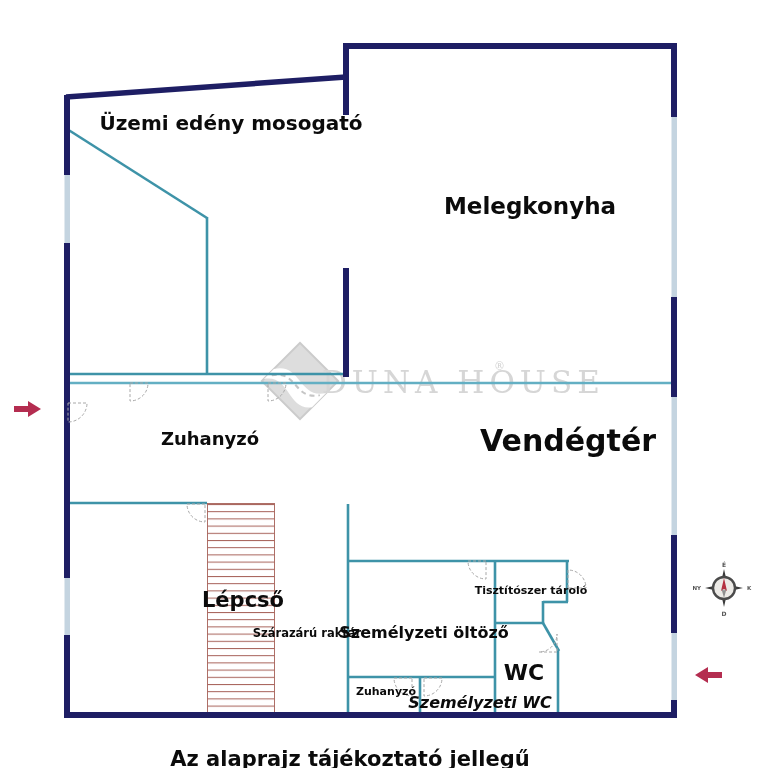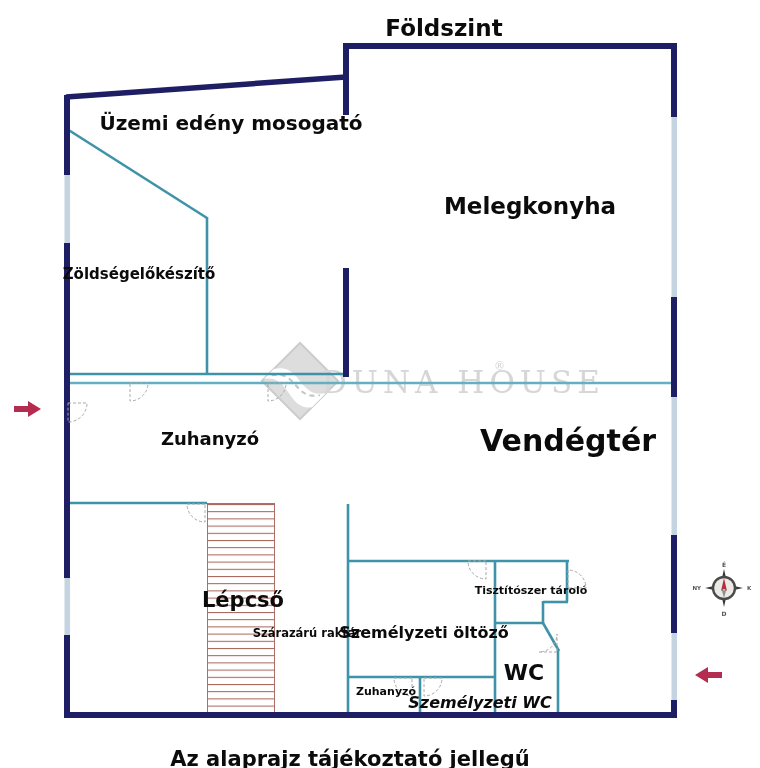--- a/index.html
+++ b/index.html
@@ -121,24 +121,22 @@
       <circle cx="724" cy="588" r="11" fill="#eceae6" stroke="#4a4a4a" stroke-width="2.4"></circle>
       <polygon points="724,578 727,591 724,589 721,591" fill="#b43040"></polygon>
       <polygon points="724,598 726.5,589 724,590.5 721.5,589" fill="#8f8f8f"></polygon>
       <text x="724" y="567" font-size="6" fill="#555" text-anchor="middle" font-weight="bold">É</text>
       <text x="724" y="616" font-size="6" fill="#555" text-anchor="middle" font-weight="bold">D</text>
       <text x="701" y="590" font-size="5.5" fill="#555" text-anchor="end" font-weight="bold">NY</text>
       <text x="747" y="590" font-size="5.5" fill="#555" text-anchor="start" font-weight="bold">K</text>
     </g>
   </svg>
 
-  <div class="lbl t-title">Földszint</div>
   <div class="lbl t-meleg">Melegkonyha</div>
   <div class="lbl t-uzemi">Üzemi edény mosogató</div>
-  <div class="lbl t-zoldseg">Zöldségelőkészítő</div>
   <div class="lbl t-kozl">Zuhanyzó</div>
   <div class="lbl t-vendeg">Vendégtér</div>
   <div class="lbl t-lepcso">Lépcső</div>
   <div class="lbl t-szaraz">Szárazárú raktár</div>
   <div class="lbl t-oltozo">Személyzeti öltöző</div>
   <div class="lbl t-tiszt">Tisztítószer tároló</div>
   <div class="lbl t-wc">WC</div>
   <div class="lbl t-zuhany">Zuhanyzó</div>
   <div class="lbl t-szwc">Személyzeti WC</div>
   <div class="lbl t-footer">Az alaprajz tájékoztató jellegű</div>

